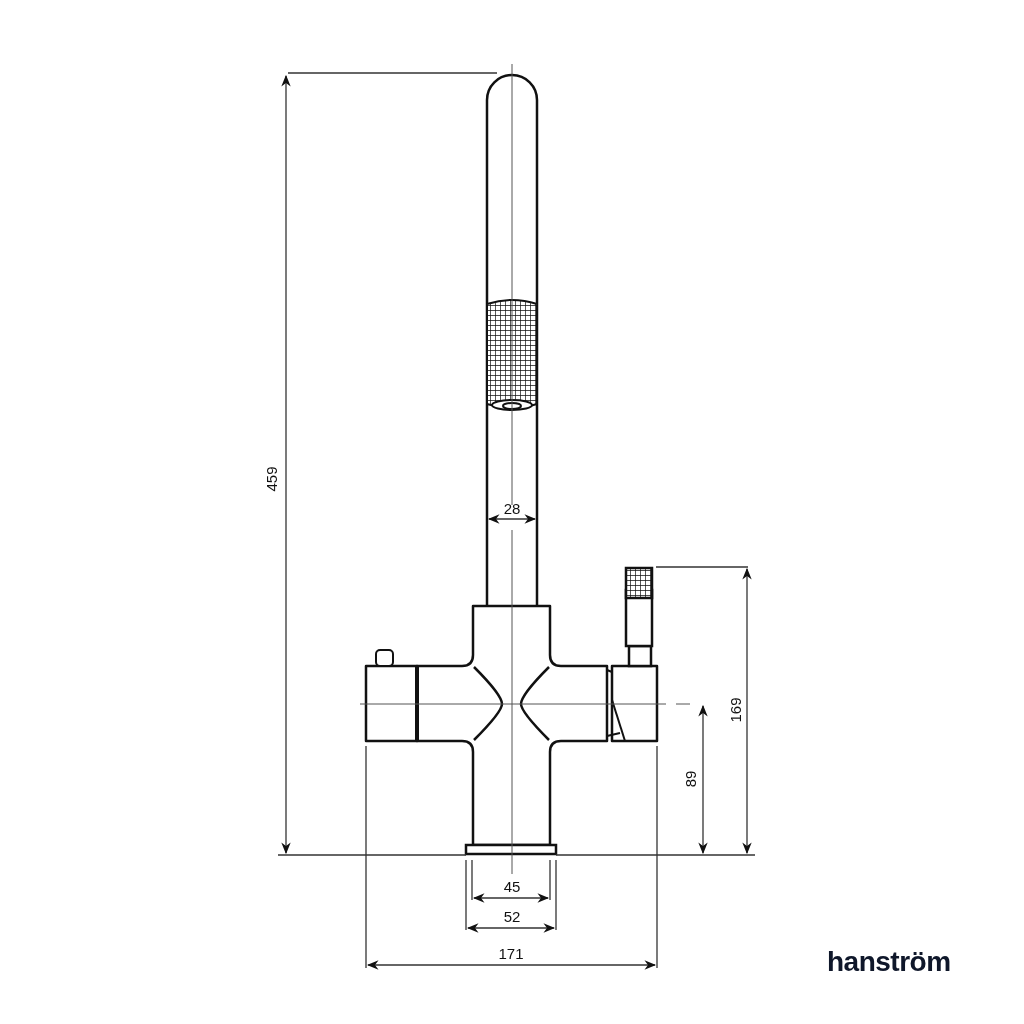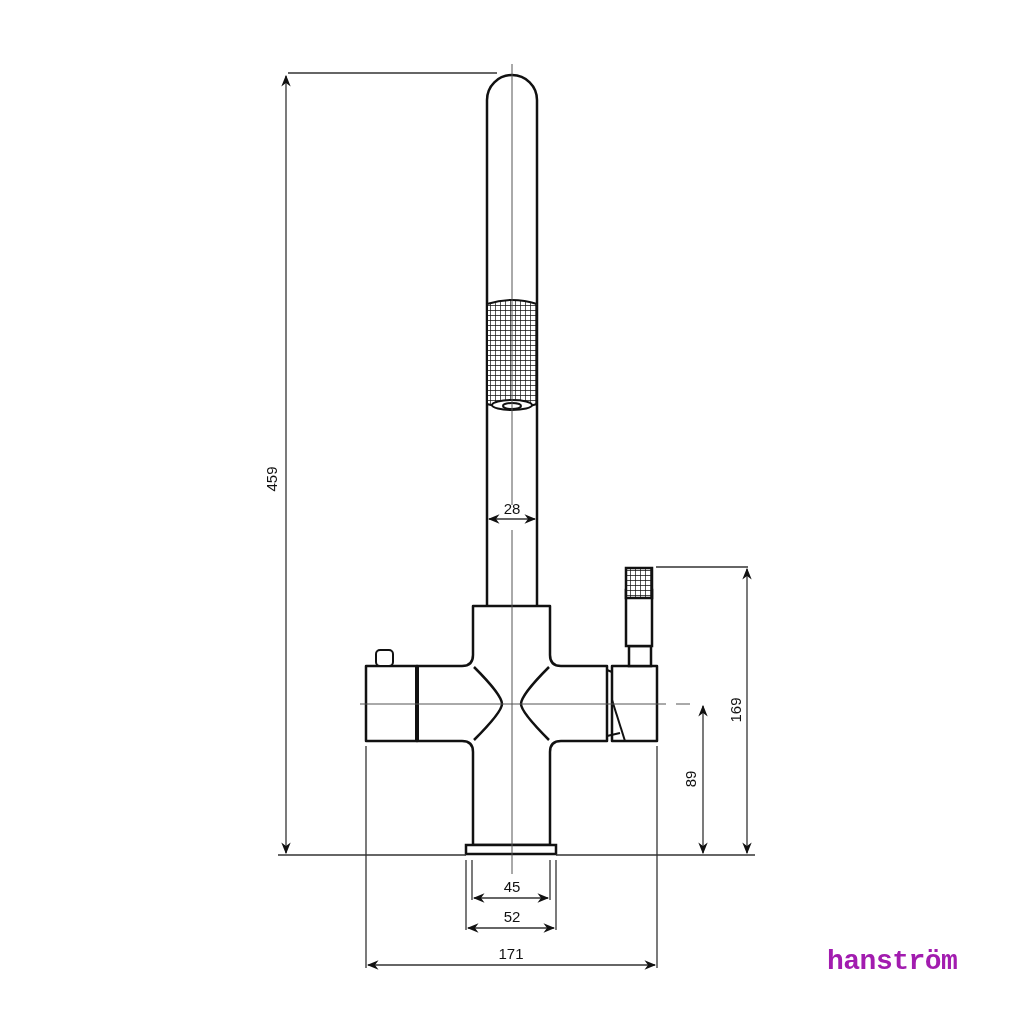--- a/index.html
+++ b/index.html
@@ -23,25 +23,25 @@
     }
     .dim-text {
       font-family: "Liberation Sans", sans-serif;
       font-size: 15px;
       fill: #111111;
     }
     .brand {
       position: absolute;
       left: 827px;
       top: 948px;
-      font-family: Liberation Mono, monospace;
+      font-family: Liberation Sans, sans-serif;
       font-weight: 700;
       font-size: 28px;
       letter-spacing: -0.5px;
-      color: #a21caf;
+      color: #0f172a;
       line-height: 1;
     }
   </style>
 </head>
 <body>
 
 <svg id="drawing" viewBox="0 0 1024 1024" xmlns="http://www.w3.org/2000/svg">
   <defs>
     <pattern id="knurl" width="5" height="5" patternUnits="userSpaceOnUse">
       <rect width="5" height="5" fill="#ffffff"></rect>

